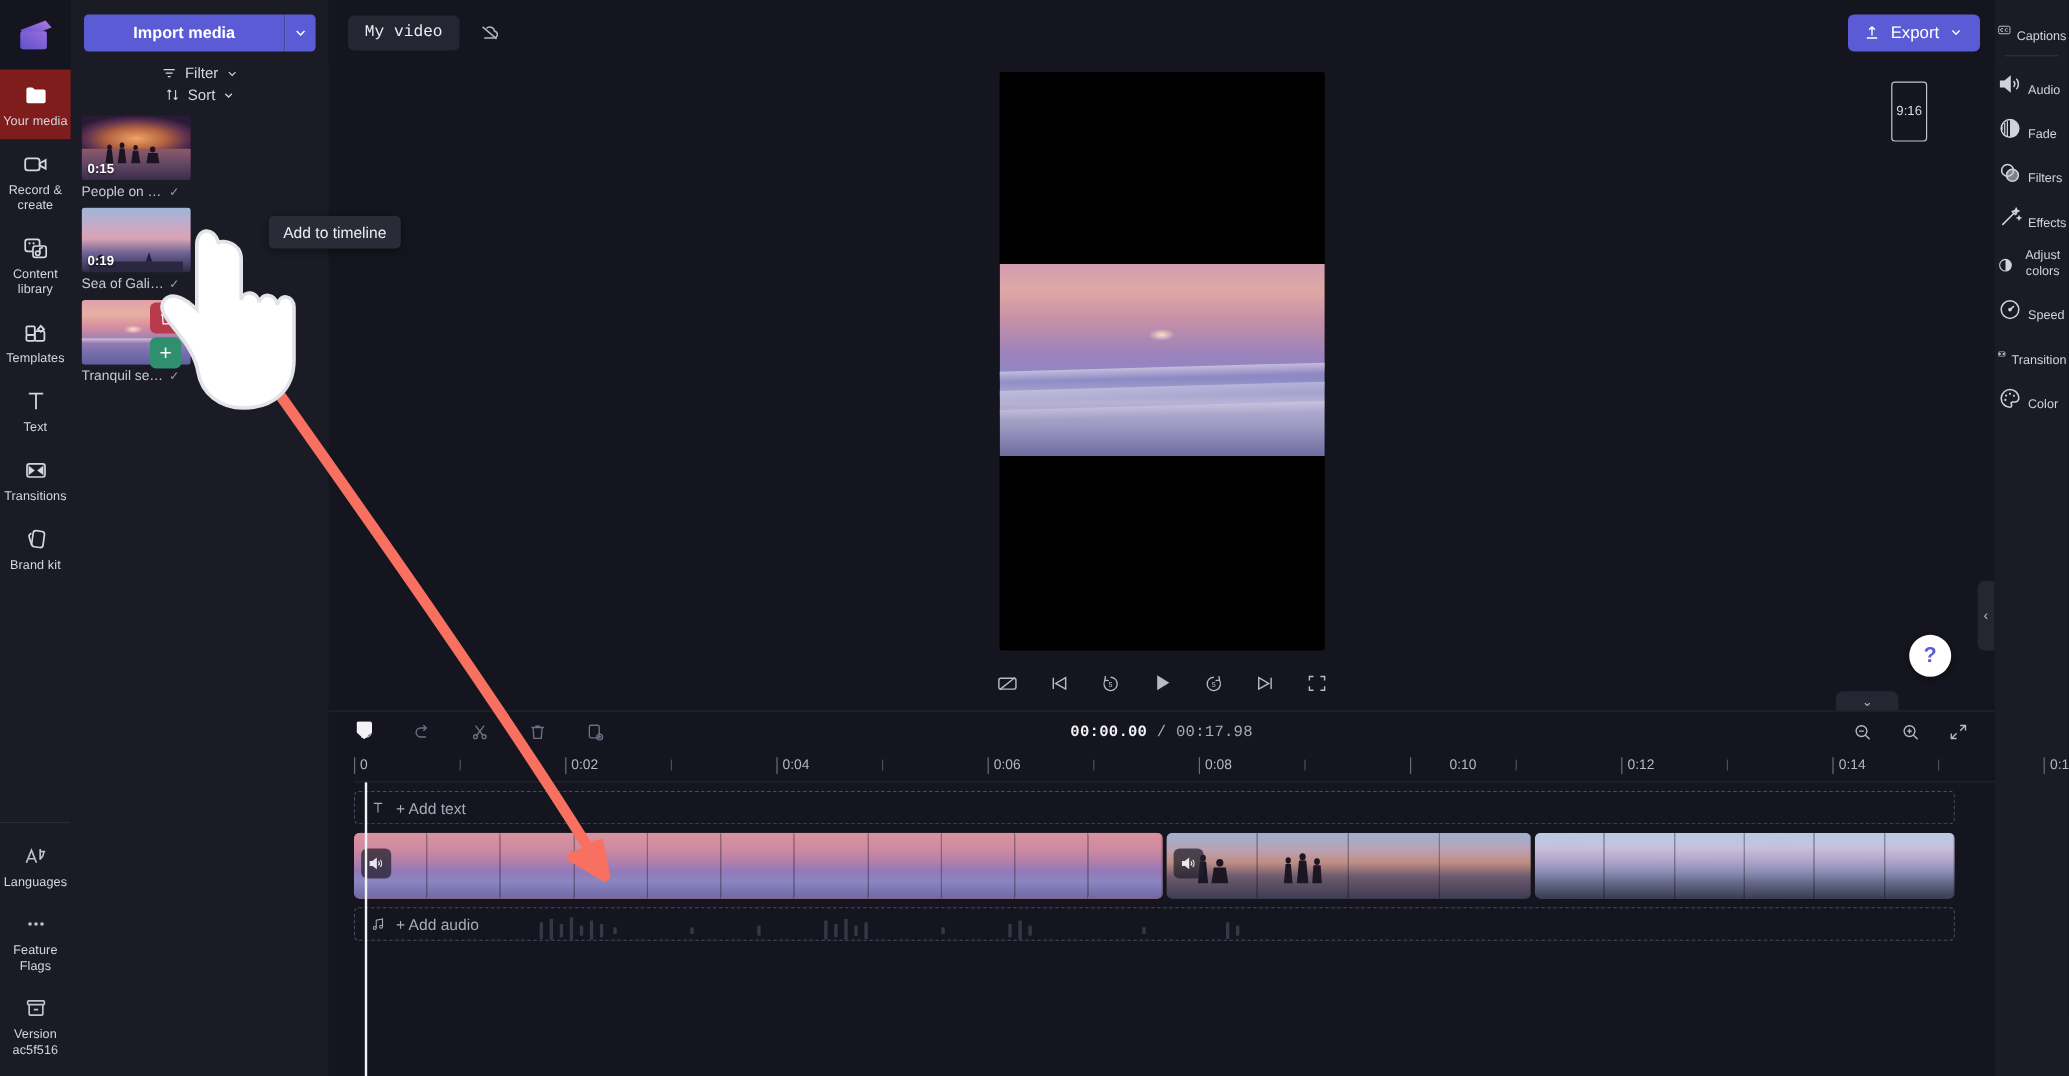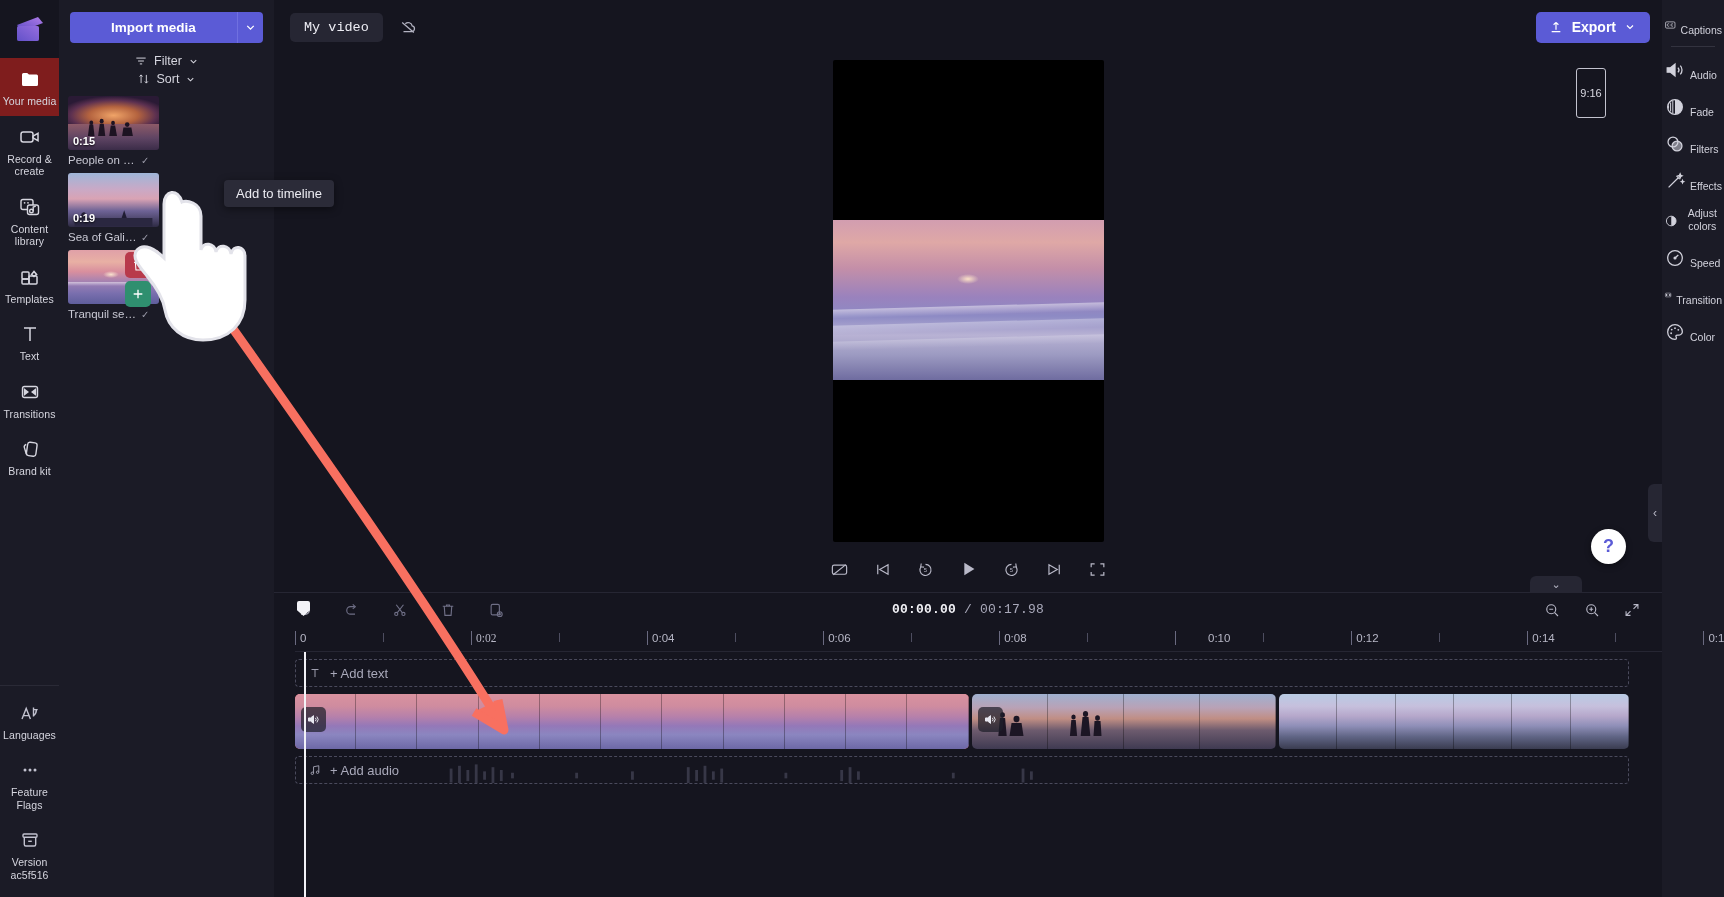--- a/index.html
+++ b/index.html
@@ -124,21 +124,21 @@
     display: flex; align-items: center; font-size: 13.5px; color: #ededf4; cursor: pointer; font-family: Liberation Mono, monospace;
   }
   .cloud-btn {
     width: 30px; height: 29px; display: flex; align-items: center; justify-content: center;
     background: transparent; border: none; cursor: pointer;
   }
   .topbar-spacer { flex: 1 1 auto; }
   .export-btn {
     background: #5b5bd6; color: #fff; border: none; border-radius: 5px;
     height: 31px; padding: 0 14px 0 12px; display: flex; align-items: center; gap: 8px;
-    font-size: 14px; font-weight: 700; font-family: "Liberation Sans", sans-serif; cursor: pointer;
+    font-size: 14px; font-weight: 400; font-family: "Liberation Sans", sans-serif; cursor: pointer;
   }
 
   .stage {
     flex: 1 1 auto; position: relative; display: flex; flex-direction: column;
     align-items: center; justify-content: flex-start; padding-top: 6px;
   }
   .ratio-chip {
     position: absolute; right: 56px; top: 14px; width: 30px; height: 50px;
     border: 1.4px solid #c3c3cf; border-radius: 3px; display: flex;
     align-items: center; justify-content: center; font-size: 11px; color: #d9d9e2;
@@ -604,21 +604,21 @@
             </svg>
           </button>
         </div>
       </div>
 
       <div class="ruler">
           <div class="tick major" style="left: 0px;"></div>
           <div class="tick-lbl" style="left: 5px;">0</div>
           <div class="tick" style="left: 88.024px;"></div>
           <div class="tick major" style="left: 176.048px;"></div>
-          <div class="tick-lbl" style="left: 181.048px; font-family: Liberation Serif, serif;">0:02</div>
+          <div class="tick-lbl" style="left: 181.048px;">0:02</div>
           <div class="tick" style="left: 264.072px;"></div>
           <div class="tick major" style="left: 352.096px;"></div>
           <div class="tick-lbl" style="left: 357.096px;">0:04</div>
           <div class="tick" style="left: 440.12px;"></div>
           <div class="tick major" style="left: 528.144px;"></div>
           <div class="tick-lbl" style="left: 533.144px;">0:06</div>
           <div class="tick" style="left: 616.168px;"></div>
           <div class="tick major" style="left: 704.192px;"></div>
           <div class="tick-lbl" style="left: 709.192px;">0:08</div>
           <div class="tick" style="left: 792.216px;"></div>

